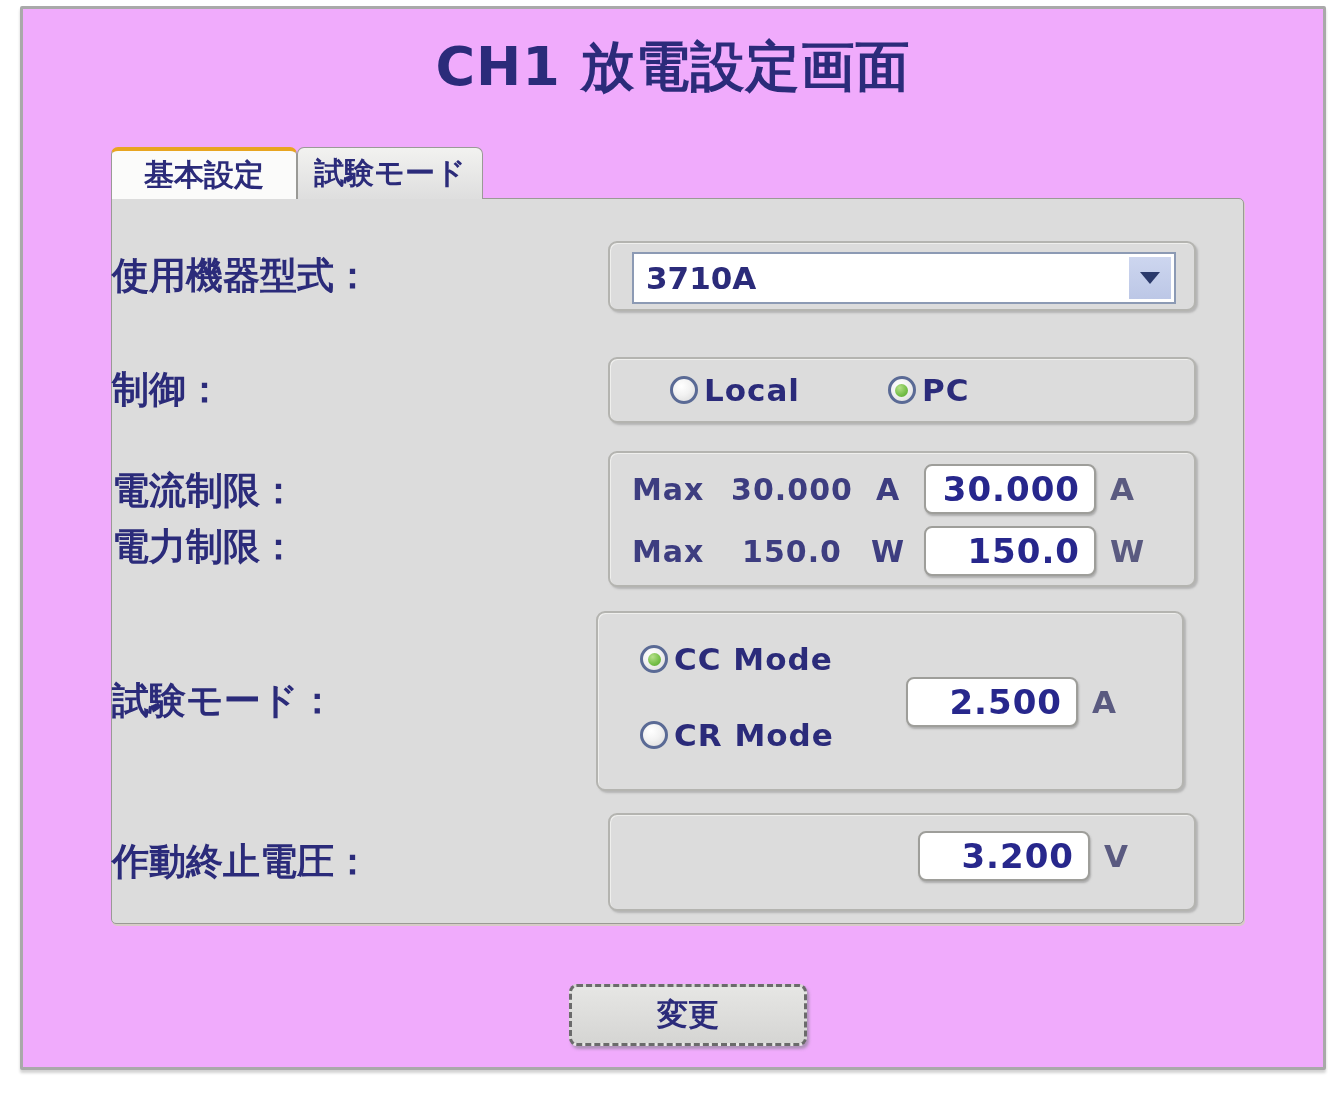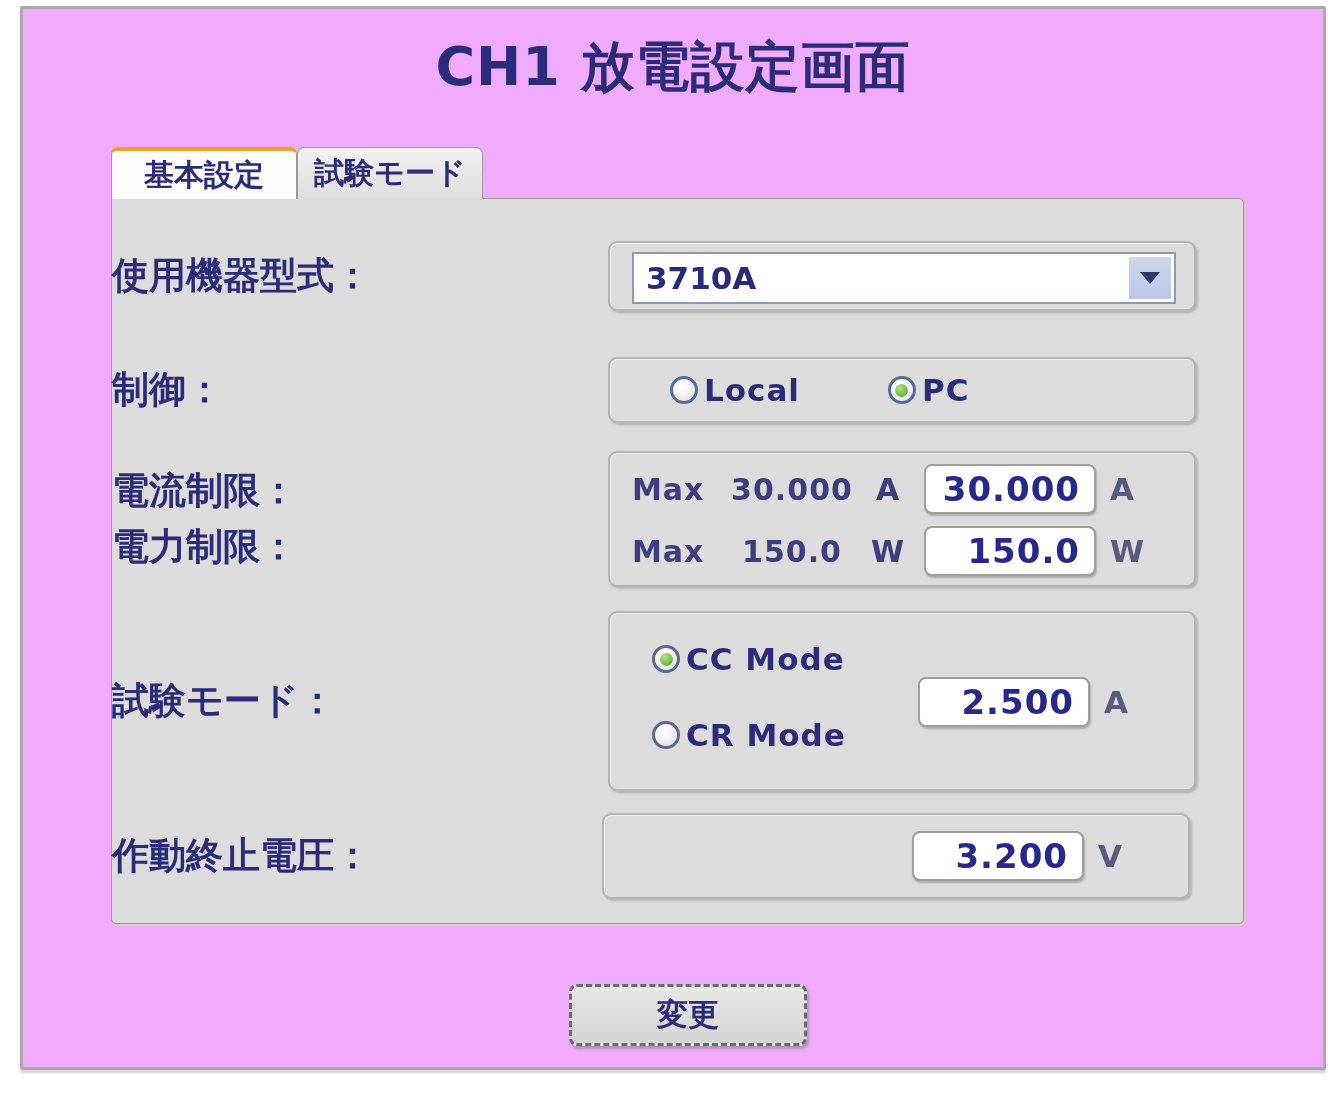--- a/index.html
+++ b/index.html
@@ -318,42 +318,42 @@
           <span class="maxtext" style="width:44px; text-align:center;">W</span>
           <span class="vfield" style="width:172px; height:50px; margin-left:14px;">150.0</span>
           <span class="unit">W</span>
         </div>
 
       </div>
     </div>
 
     <div class="row" style="left:0; top:412px; width:1090px;">
       <div class="lbl" style="width:480px; height:180px; line-height:180px;">試験モード：</div>
-      <div class="gbox" style="margin-left:16px; width:588px; height:180px;">
+      <div class="gbox" style="margin-left:4px; width:588px; height:180px;">
 
         <div class="radio-item" style="position:absolute; left:42px; top:28px;">
           <span class="radio on"></span>
           <span class="radio-label">CC Mode</span>
         </div>
         <div class="radio-item" style="position:absolute; left:42px; top:104px;">
           <span class="radio"></span>
           <span class="radio-label">CR Mode</span>
         </div>
 
         <div style="position:absolute; left:308px; top:64px; display:flex; align-items:center;">
           <span class="vfield" style="width:172px; height:50px;">2.500</span>
           <span class="unit">A</span>
         </div>
 
       </div>
     </div>
 
     <div class="row" style="left:0; top:614px; width:1090px;">
       <div class="lbl" style="width:480px; height:86px; line-height:86px;">作動終止電圧：</div>
-      <div class="gbox" style="margin-left:10px; width:588px; height:86px;">
+      <div class="gbox" style="margin-left:16px; width:588px; height:98px;">
         <div style="position:absolute; left:308px; top:16px; display:flex; align-items:center;">
           <span class="vfield" style="width:172px; height:50px;">3.200</span>
           <span class="unit">V</span>
         </div>
       </div>
     </div>
 
   </div>
 
   <div id="footer">

